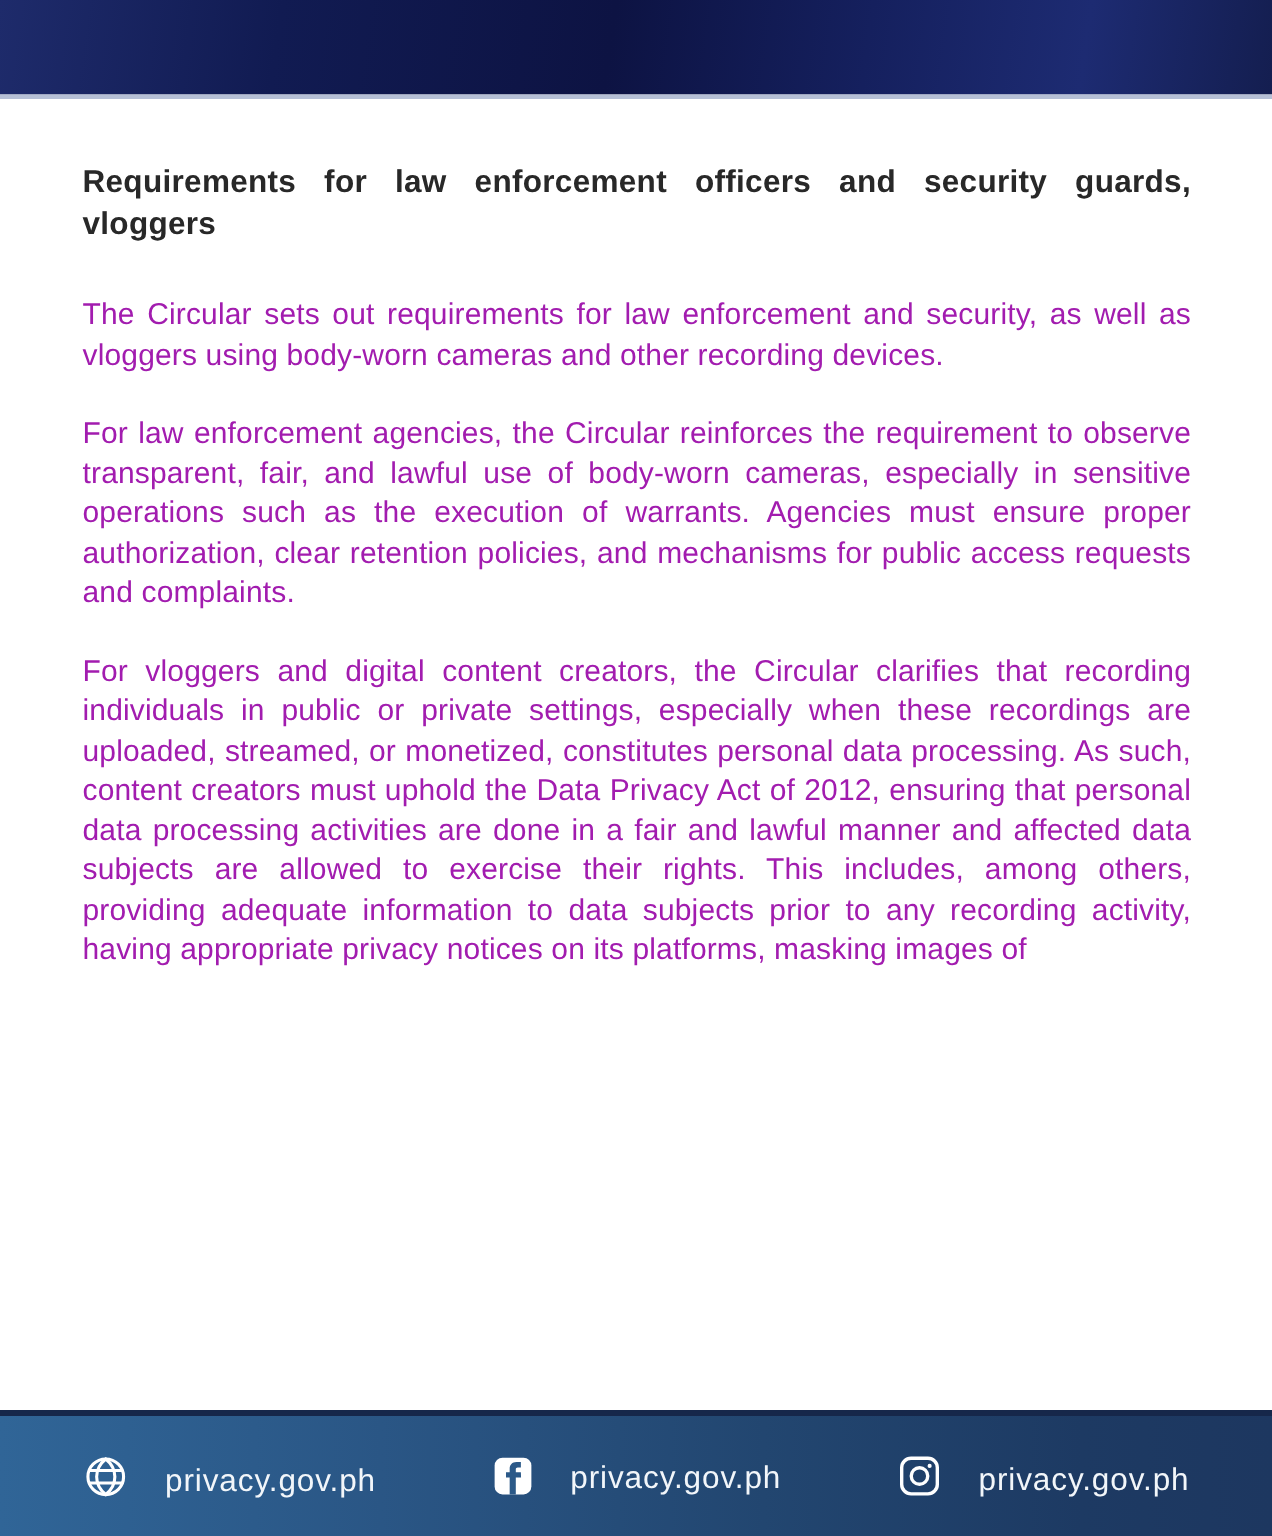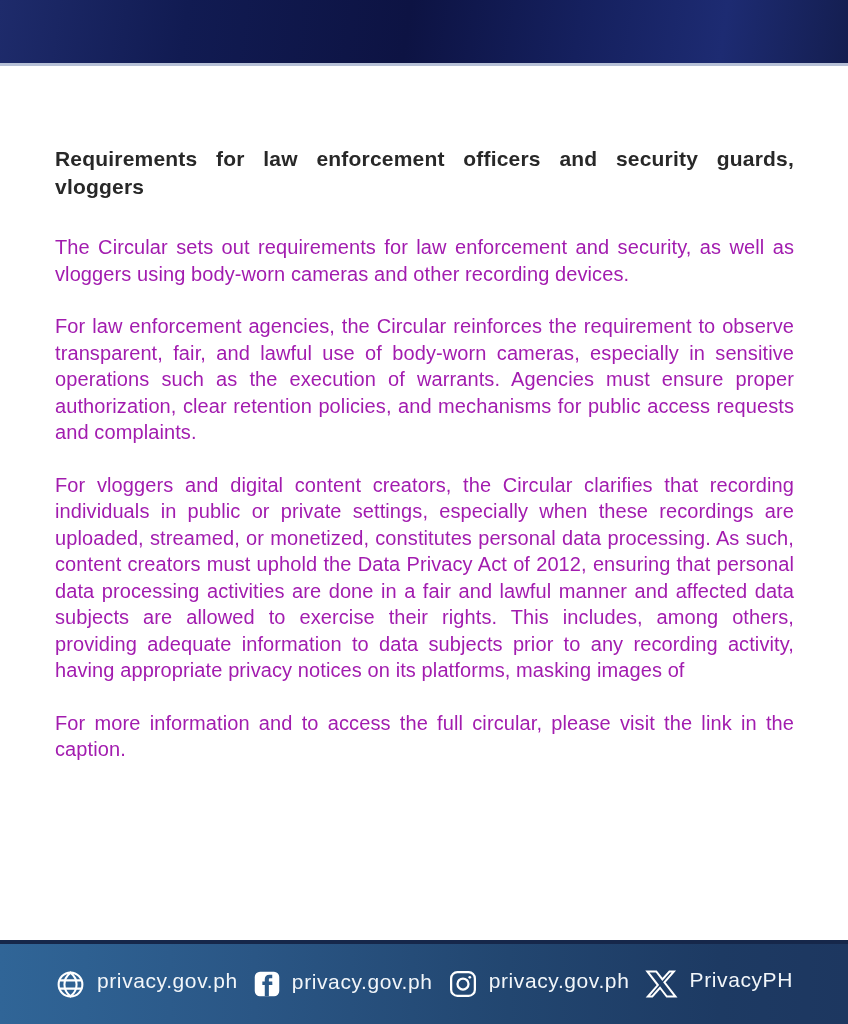--- a/index.html
+++ b/index.html
@@ -29,21 +29,20 @@
     background: #ffffff;
   }
   .doc-title {
     font-size: 21px;
     font-weight: bold;
     color: #282828;
     line-height: 28px;
     text-align: justify;
     letter-spacing: 0.2px;
     margin-bottom: 33px;
-    margin-top: 37px;
   }
   .doc-paragraph {
     font-size: 20px;
     color: #a21caf;
     line-height: 26.5px;
     text-align: justify;
     letter-spacing: 0.1px;
     margin-bottom: 26px;
   }
 
@@ -54,22 +53,22 @@
     background: linear-gradient(to right,
       #306597 0%, #2a5685 30%, #224670 60%, #1d3a63 85%, #1d3760 100%);
     border-top: 4px solid #16274a;
     display: flex;
     align-items: center;
     justify-content: space-between;
     padding: 0 55px;
   }
   .footer-item {
     display: flex;
-    align-items: flex-start;
-    gap: 11px;
+    align-items: flex-end;
+    gap: 24px;
     color: #ffffff;
     cursor: pointer;
   }
   .footer-item .social-label {
     font-size: 21px;
     font-weight: 300;
     letter-spacing: 0.6px;
     color: #f2f6fa;
   }
   .footer-item svg { display: block; }
@@ -77,21 +76,20 @@
 </head>
 <body>
 
 <div class="header-bar"></div>
 
 <div class="content">
   <h1 class="doc-title">Requirements for law enforcement officers and security guards, vloggers</h1>
   <p class="doc-paragraph">The Circular sets out requirements for law enforcement and security, as well as vloggers using body-worn cameras and other recording devices.</p>
   <p class="doc-paragraph">For law enforcement agencies, the Circular reinforces the requirement to observe transparent, fair, and lawful use of body-worn cameras, especially in sensitive operations such as the execution of warrants. Agencies must ensure proper authorization, clear retention policies, and mechanisms for public access requests and complaints.</p>
   <p class="doc-paragraph">For vloggers and digital content creators, the Circular clarifies that recording individuals in public or private settings, especially when these recordings are uploaded, streamed, or monetized, constitutes personal data processing. As such, content creators must uphold the Data Privacy Act of 2012, ensuring that personal data processing activities are done in a fair and lawful manner and affected data subjects are allowed to exercise their rights. This includes, among others, providing adequate information to data subjects prior to any recording activity, having appropriate privacy notices on its platforms, masking images of</p>
-  <p class="doc-paragraph">For more information and to access the full circular, please visit the link in the caption.</p>
 </div>
 
 <div class="footer-bar">
 
   <div class="footer-item">
     <span>
       <svg width="31" height="31" viewBox="0 0 24 24" fill="none" stroke="#ffffff" stroke-width="1.6" stroke-linecap="round">
         <circle cx="12" cy="12" r="9.2"></circle>
         <path d="M12 2.8c3.1 2.5 4.7 5.7 4.7 9.2s-1.6 6.7-4.7 9.2c-3.1-2.5-4.7-5.7-4.7-9.2S8.9 5.3 12 2.8z"></path>
         <path d="M3.6 8.8h16.8"></path>
@@ -115,22 +113,14 @@
     <span>
       <svg width="30" height="30" viewBox="0 0 24 24" fill="none" stroke="#ffffff" stroke-width="1.8" stroke-linecap="round">
         <rect x="2.5" y="2.5" width="19" height="19" rx="5"></rect>
         <circle cx="12" cy="12" r="4.4"></circle>
         <circle cx="17.4" cy="6.6" r="1.1" fill="#ffffff" stroke="none"></circle>
       </svg>
     </span>
     <span class="social-label">privacy.gov.ph</span>
   </div>
 
-  <div class="footer-item">
-    <span>
-      <svg width="34" height="32" viewBox="0 0 24 24" fill="none" stroke="#ffffff" stroke-width="1.5" stroke-linejoin="miter">
-        <path d="M17.6 2.6h3.3l-7.1 8.1 8.3 10.7h-6.5l-5.1-6.6-5.8 6.6H1.4l7.5-8.6L1 2.6h6.7l4.6 6z"></path>
-      </svg>
-    </span>
-    <span class="social-label">PrivacyPH</span>
-  </div>
 
 </div>
 
 </body></html>

